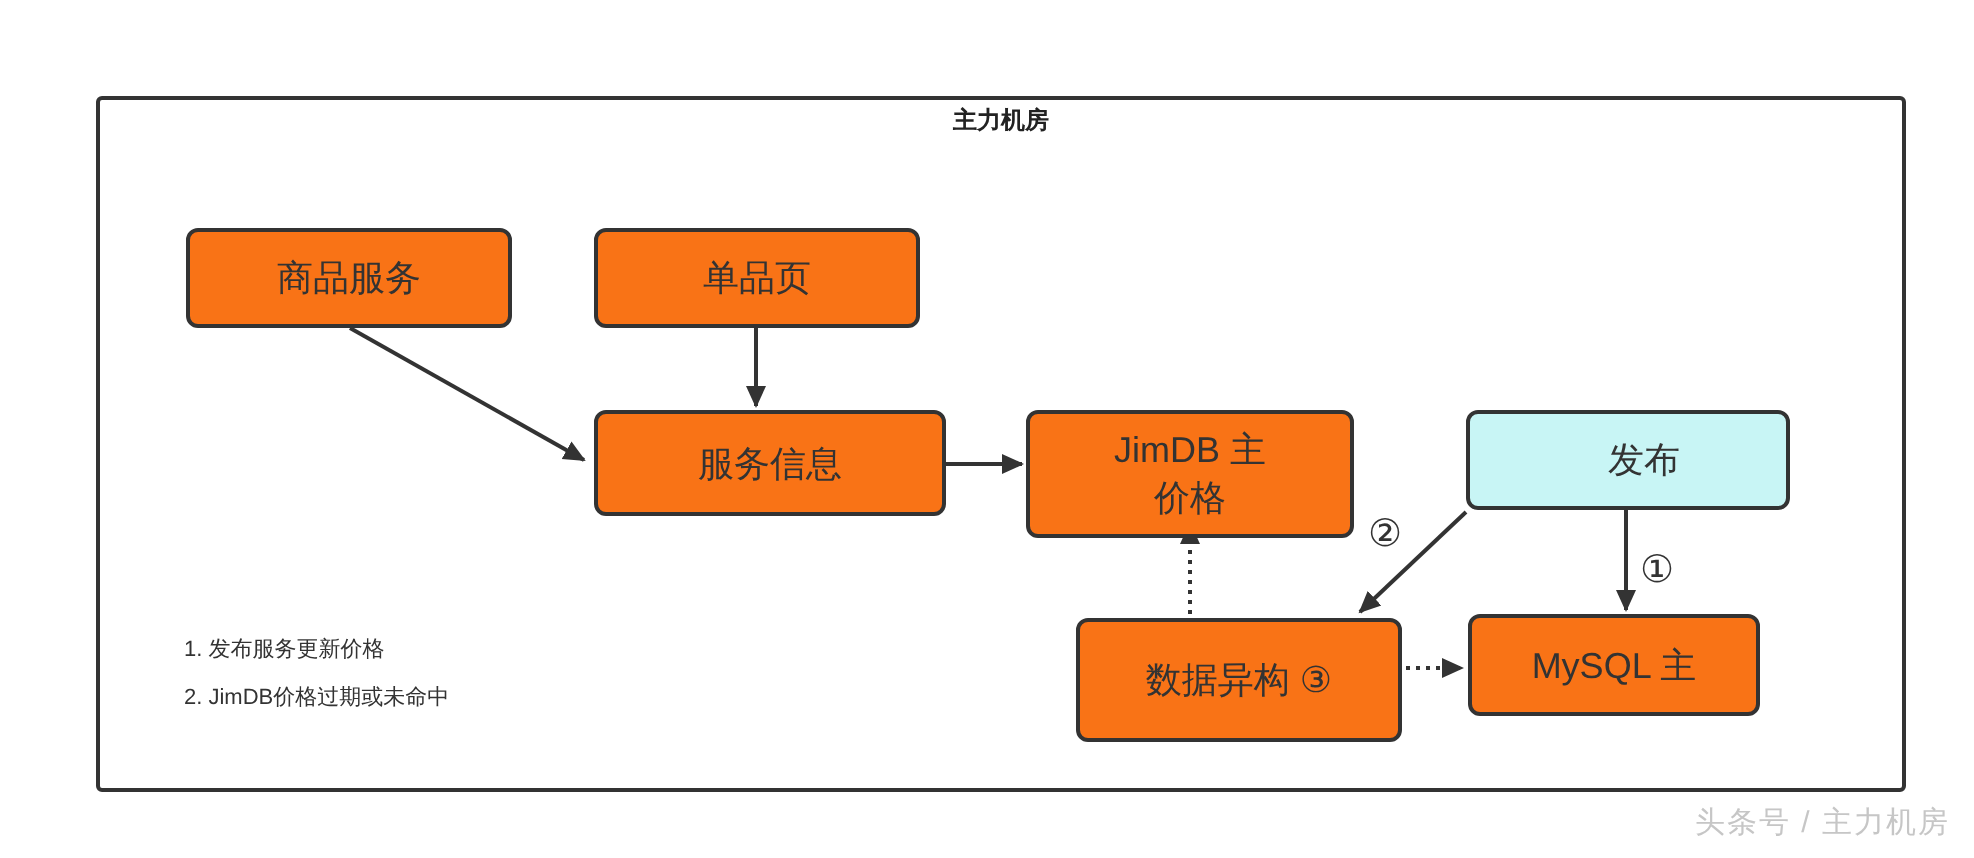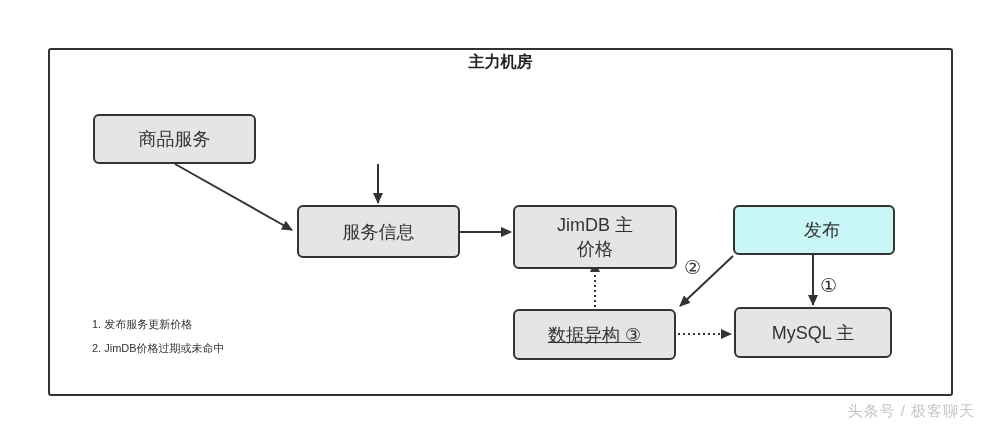--- a/index.html
+++ b/index.html
@@ -21,47 +21,47 @@
     border: 2px solid #333333;
     border-radius: 3px;
     box-sizing: border-box;
     background: #ffffff;
   }
   .diagram-title {
     position: absolute;
     left: 48px; top: 52px;
     width: 905px;
     text-align: center;
-    font-size: 16px;
+    font-size: 12px;
     font-weight: bold;
     color: #222222;
   }
   .node {
     position: absolute;
     box-sizing: border-box;
     border: 2px solid #333333;
     border-radius: 6px;
-    background: #e5e5e5;
+    background: #f97316;
     display: flex;
     flex-direction: column;
     align-items: center;
     justify-content: center;
     font-size: 18px;
     line-height: 24px;
     color: #333333;
     text-align: center;
   }
   .node.cyan { background: #c8f5f5; }
   #node-product   { left: 93px;  top: 114px; width: 163px; height: 50px; }
   #node-single    { left: 297px; top: 114px; width: 163px; height: 50px; }
-  #node-service   { left: 297px; top: 205px; width: 163px; height: 53px; }
+  #node-service   { left: 297px; top: 205px; width: 176px; height: 53px; }
   #node-jimdb     { left: 513px; top: 205px; width: 164px; height: 64px; }
   #node-publish   { left: 733px; top: 205px; width: 162px; height: 50px; padding-left: 16px; }
-  #node-hetero    { left: 513px; top: 309px; width: 163px; height: 51px; text-decoration: underline; }
-  #node-mysql     { left: 734px; top: 307px; width: 158px; height: 51px; }
+  #node-hetero    { left: 538px; top: 309px; width: 163px; height: 62px; }
+  #node-mysql     { left: 734px; top: 307px; width: 146px; height: 51px; }
   .edge-num {
     position: absolute;
     font-size: 19px;
     color: #333333;
   }
   #edge-num-2 { left: 684px; top: 256px; }
   #edge-num-1 { left: 820px; top: 274px; }
   .note-heading {
     position: absolute;
     left: 92px; top: 291px;
@@ -120,20 +120,23 @@
     <line class="dotted" x1="595" y1="307" x2="595" y2="262" marker-end="url(#arrowhead)"></line>
     <line x1="733" y1="256" x2="680" y2="306" marker-end="url(#arrowhead)"></line>
     <line x1="813" y1="255" x2="813" y2="305" marker-end="url(#arrowhead)"></line>
     <line class="dotted" x1="678" y1="334" x2="731" y2="334" marker-end="url(#arrowhead)"></line>
   </svg>
 
   <div class="node" id="node-product">
     <span>商品服务</span>
   </div>
 
+  <div class="node" id="node-single">
+    <span>单品页</span>
+  </div>
 
   <div class="node" id="node-service">
     <span>服务信息</span>
   </div>
 
   <div class="node" id="node-jimdb">
     <span>JimDB 主</span>
     <span>价格</span>
   </div>
 
@@ -151,15 +154,15 @@
 
   <div class="edge-num" id="edge-num-2">②</div>
 
   <div class="edge-num" id="edge-num-1">①</div>
 
 
   <div class="note-item" id="note-item-1">1. 发布服务更新价格</div>
 
   <div class="note-item" id="note-item-2">2. JimDB价格过期或未命中</div>
 
-  <div class="watermark">头条号 / 极客聊天</div>
+  <div class="watermark">头条号 / 主力机房</div>
 
 </div>
 
 </body></html>

